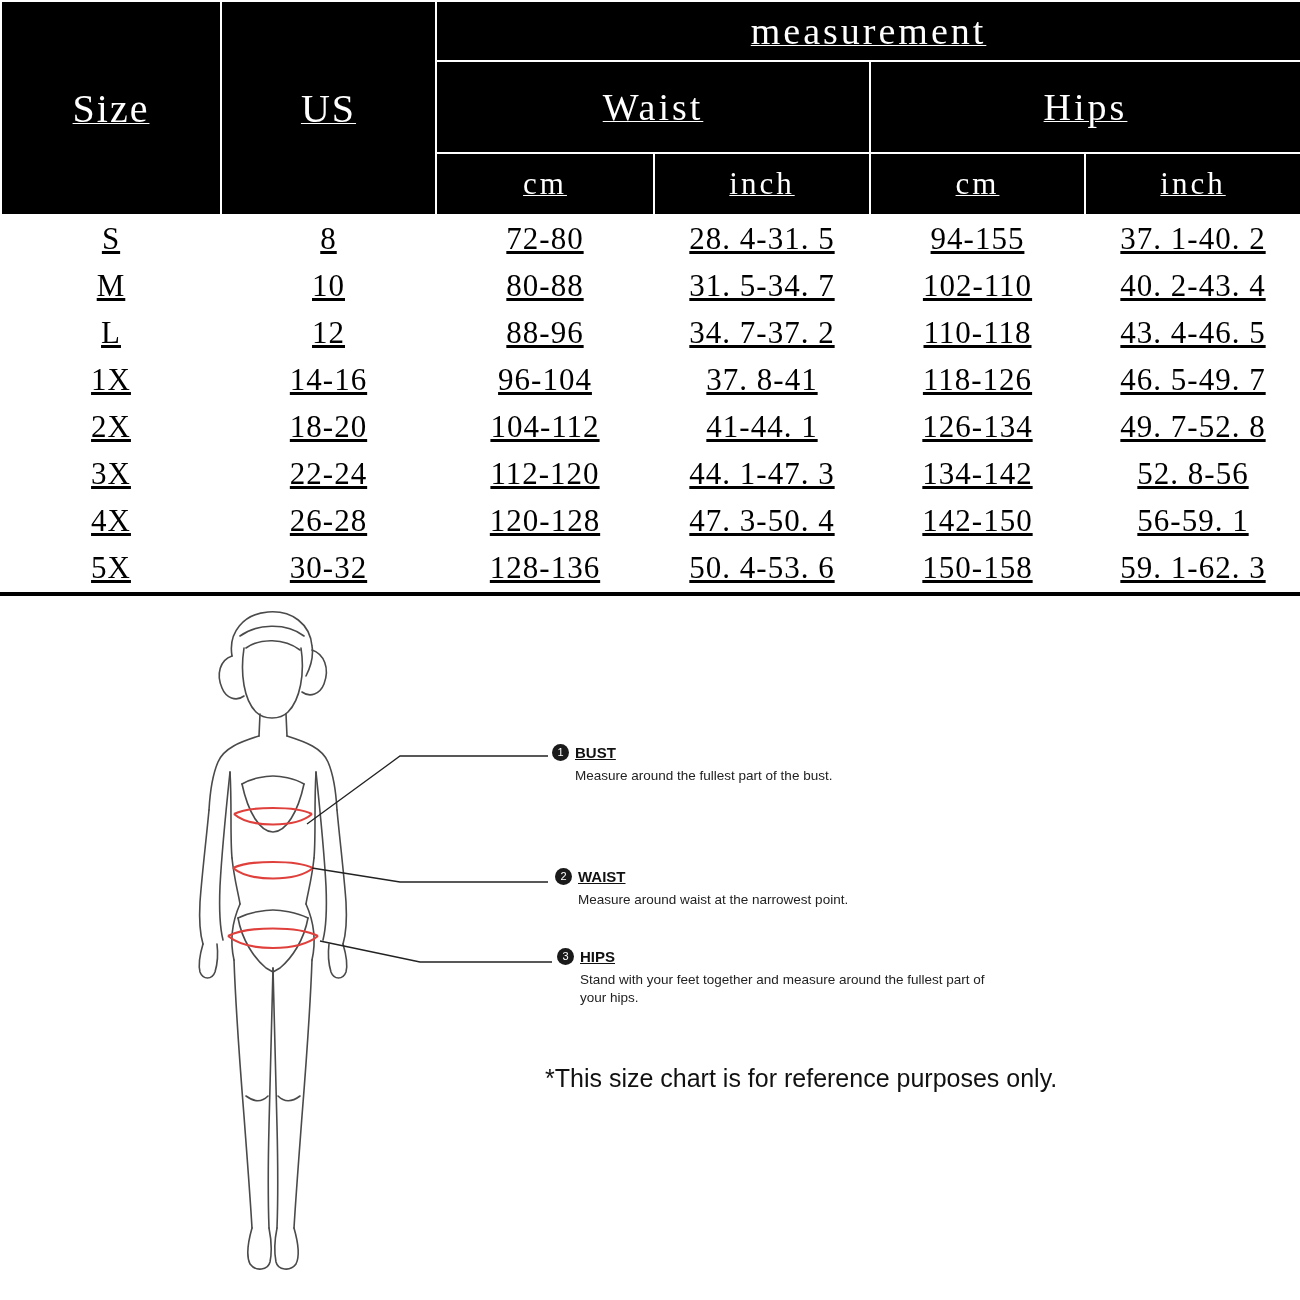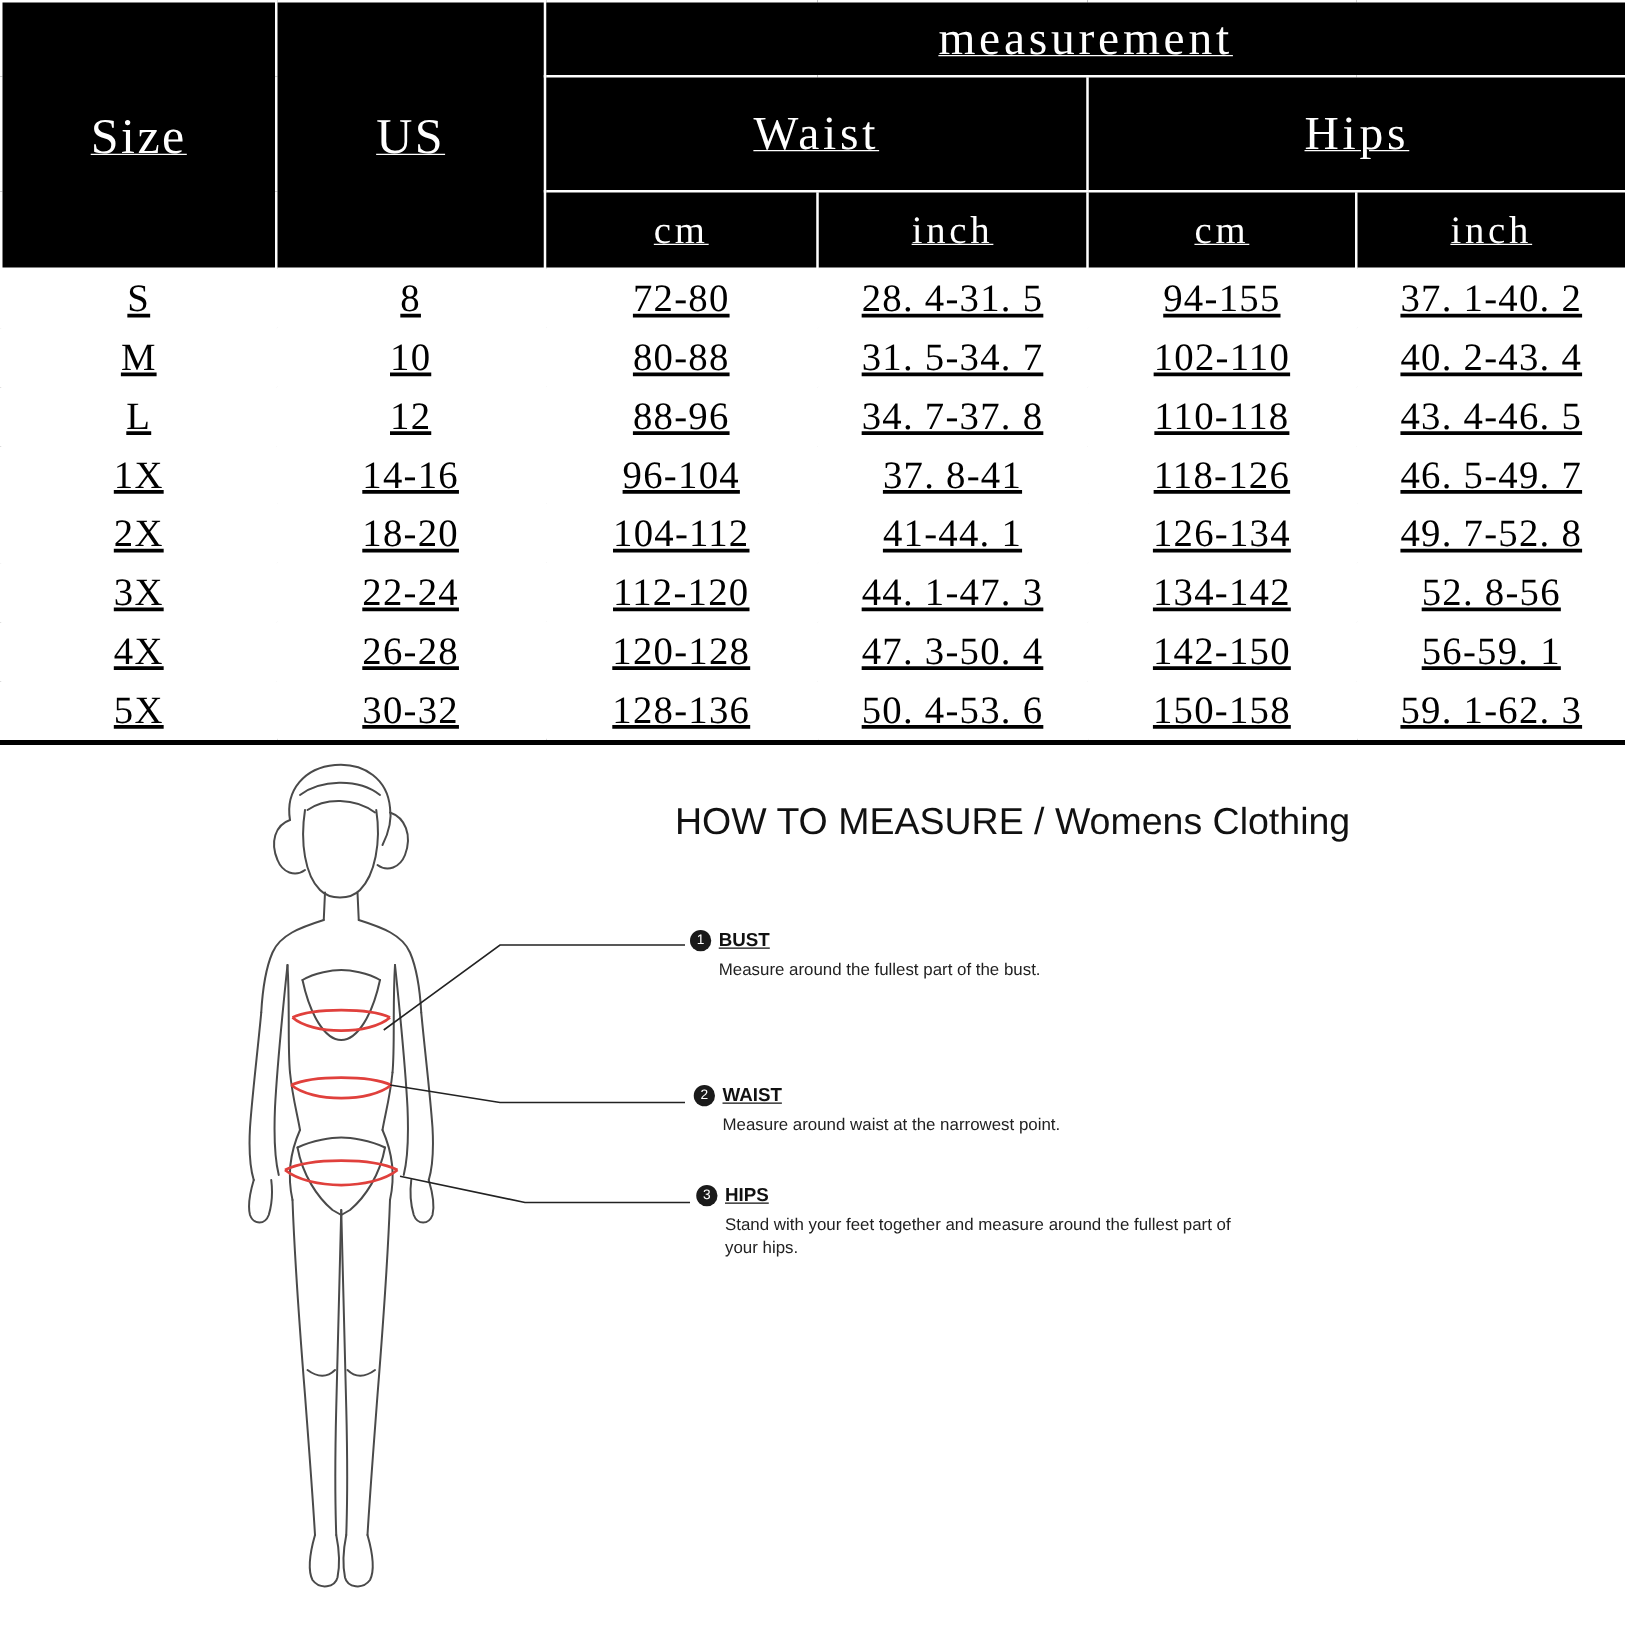--- a/index.html
+++ b/index.html
@@ -202,21 +202,21 @@
           <td class="cell">10</td>
           <td class="cell">80-88</td>
           <td class="cell">31. 5-34. 7</td>
           <td class="cell">102-110</td>
           <td class="cell">40. 2-43. 4</td>
         </tr>
         <tr>
           <td class="cell">L</td>
           <td class="cell">12</td>
           <td class="cell">88-96</td>
-          <td class="cell">34. 7-37. 8</td>
+          <td class="cell">34. 7-37. 2</td>
           <td class="cell">110-118</td>
           <td class="cell">43. 4-46. 5</td>
         </tr>
         <tr>
           <td class="cell">1X</td>
           <td class="cell">14-16</td>
           <td class="cell">96-104</td>
           <td class="cell">37. 8-41</td>
           <td class="cell">118-126</td>
           <td class="cell">46. 5-49. 7</td>
@@ -322,35 +322,35 @@
     </svg>
 
     <svg class="leader" viewBox="0 0 1300 704">
       <g fill="none" stroke="#222" stroke-width="1.3">
         <path d="M307 228 L400 160 L548 160"></path>
         <path d="M312 272 L400 286 L548 286"></path>
         <path d="M320 345 L420 366 L552 366"></path>
       </g>
     </svg>
 
-    <div class="howto-title">HOW TO MEASURE / Womens Clothing</div>
 
     <div class="callout co1">
       <span class="badge">1</span>
       <span class="ctitle">BUST</span>
       <span class="cdesc">Measure around the fullest part of the bust.</span>
     </div>
 
     <div class="callout co2">
       <span class="badge">2</span>
       <span class="ctitle">WAIST</span>
       <span class="cdesc">Measure around waist at the narrowest point.</span>
     </div>
 
     <div class="callout co3">
       <span class="badge">3</span>
       <span class="ctitle">HIPS</span>
       <span class="cdesc">Stand with your feet together and measure around the fullest part of your hips.</span>
     </div>
 
+    <div class="note">*This size chart is for reference purposes only.</div>
   </div>
 
 </div>
 
 </body></html>

